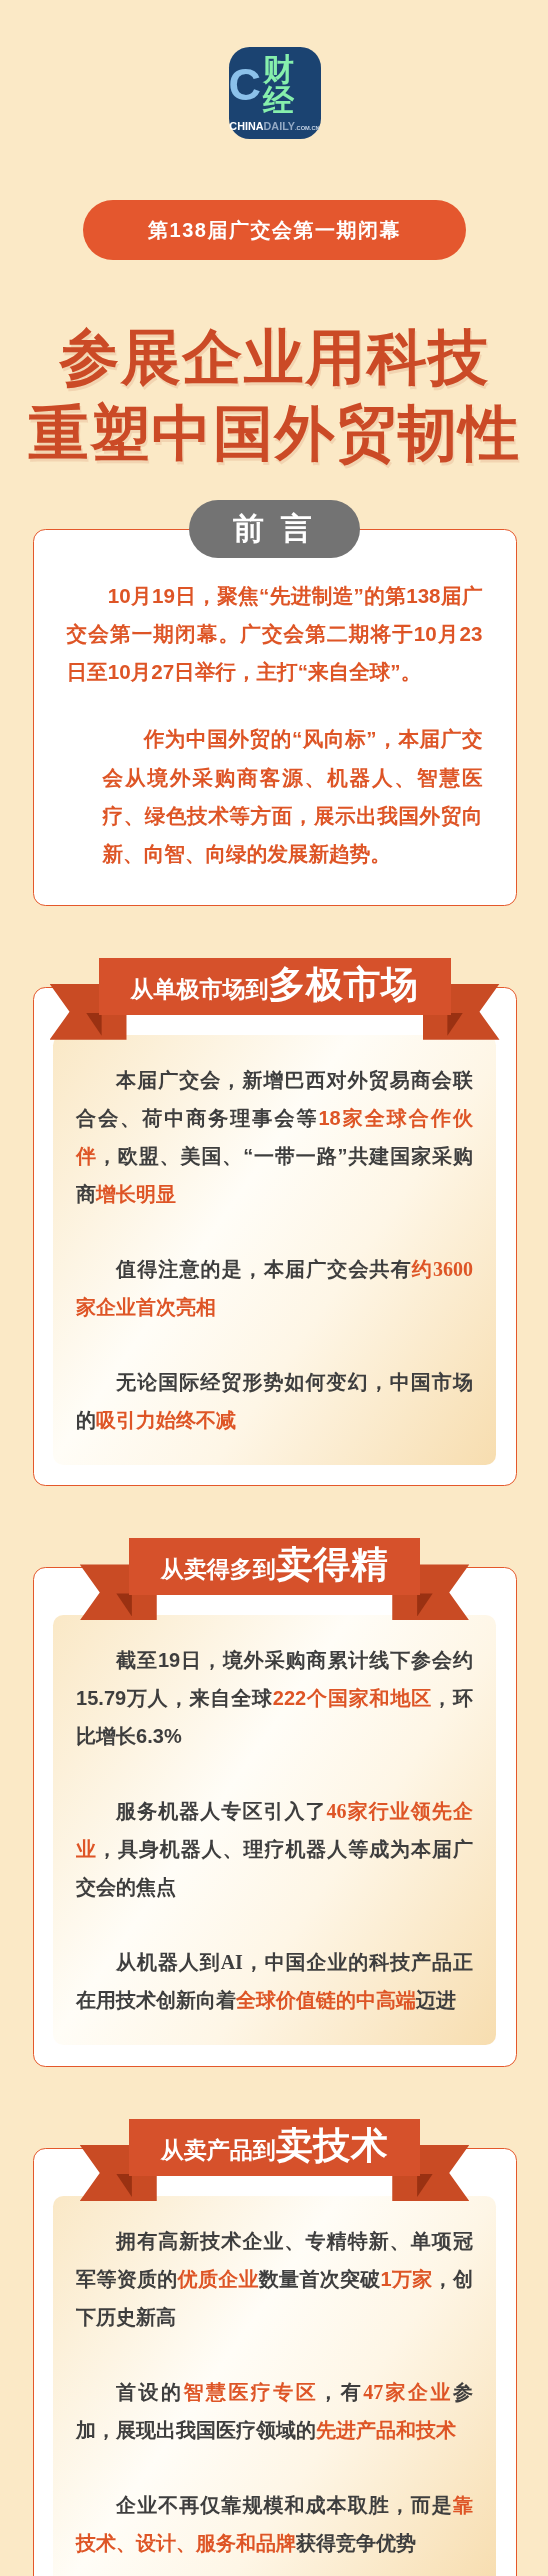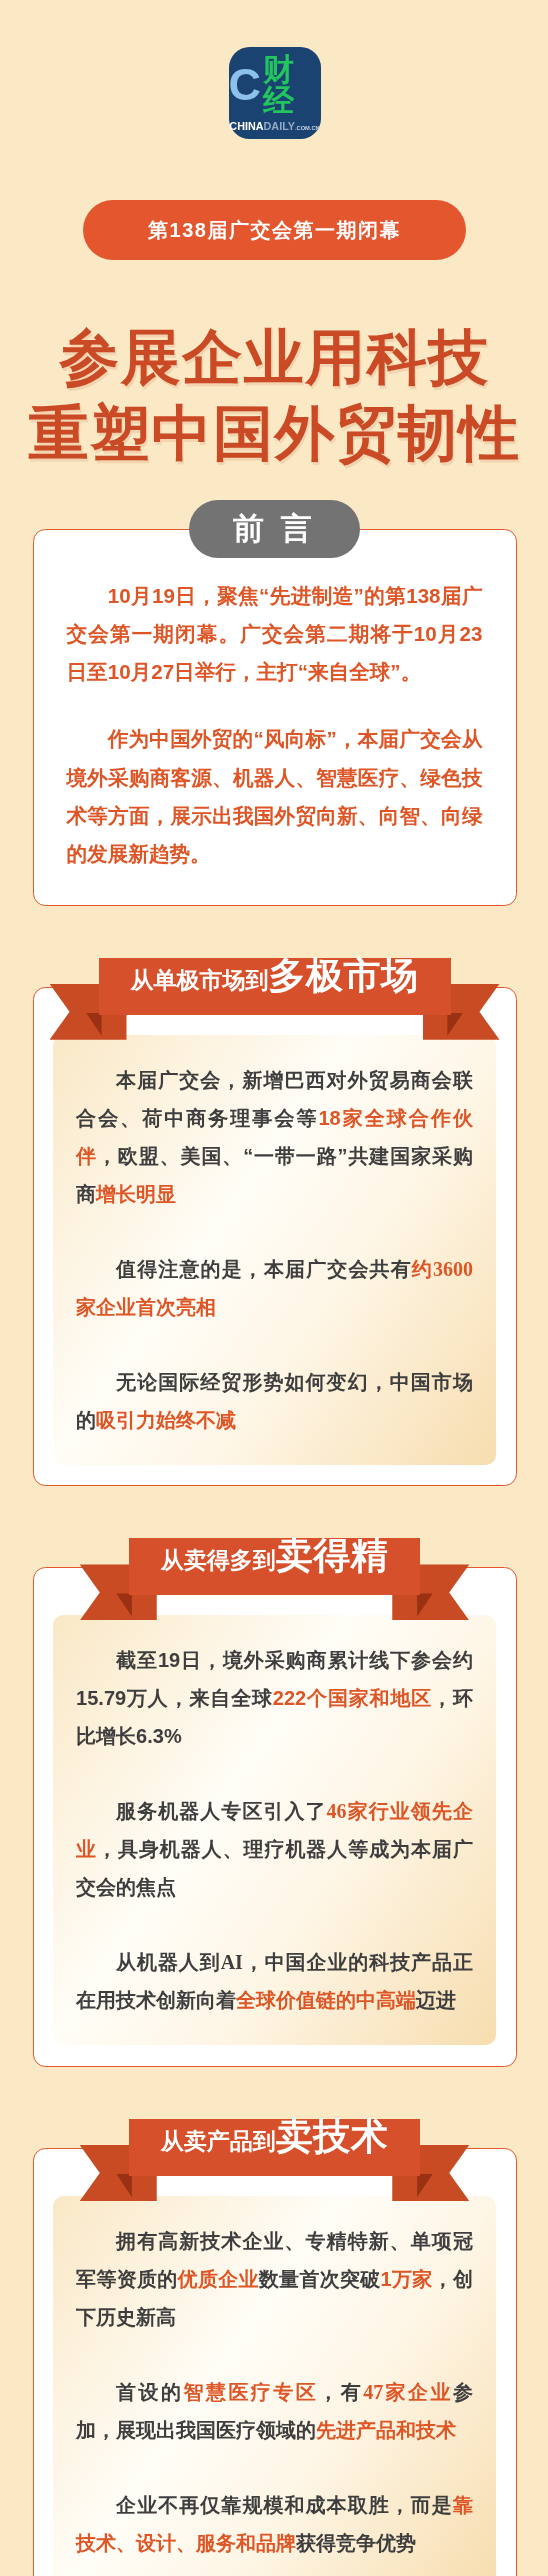--- a/index.html
+++ b/index.html
@@ -11,21 +11,21 @@
   }
 
   
   .logo {
     width:92px; height:92px; margin:47px auto 0;
     background:#1B4371; border-radius:20.6px;
     display:flex; flex-direction:column; align-items:center; justify-content:center;
   }
   .logo-row1 { display:flex; align-items:center; line-height:1; }
   .logo-c { color:#8CC1EA; font-size:45px; font-weight:bold; margin-right:2.1px; }
-  .logo-cn { color:#22c55e; font-size:31px; font-weight:bold; letter-spacing:1px; }
+  .logo-cn { color:#86efac; font-size:31px; font-weight:bold; letter-spacing:1px; }
   .logo-row2 { margin-top:5.2px; line-height:1; white-space:nowrap; }
   .logo-en1 { color:#FFFFFF; font-size:10.8px; font-weight:bold; }
   .logo-en2 { color:#93A9C4; font-size:10.8px; font-weight:bold; }
   .logo-en3 { color:#C3D2E4; font-size:5.7px; font-weight:bold; }
 
   .top-pill {
     width:383px; height:60px; margin:61px auto 0;
     background:#E4572E; border-radius:30px;
     display:flex; align-items:center; justify-content:center;
     color:#FFFFFF; font-size:20px; font-weight:bold; letter-spacing:1.5px;
@@ -47,29 +47,29 @@
   }
   .fw-card {
     width:484px; margin:-29px auto 0;
     background:#FFFFFF; border:1px solid #E4582B; border-radius:12.4px;
     padding:47px 33px 32px 33px; position:relative; z-index:1;
   }
   .fw-card p {
     color:#DE5526; font-size:20.6px; line-height:1.85; font-weight:600;
     text-indent:2em; text-align:justify;
   }
-  .fw-card p + p { margin-top:29px; }
+  .fw-card p + p { margin-top:29px;margin-left:36px; }
 
   
   .topic { margin-top:52px; }
   .ribbon-wrap { text-align:center; position:relative; z-index:2; }
   .ribbon { display:inline-block; position:relative; }
   .band {
     display:inline-block; position:relative; z-index:1;
-    height:57px; line-height:36px; padding:0 32px;
+    height:57px; line-height:54px; padding:0 32px;
     background:#D6512B; white-space:nowrap;
   }
   .rt-small { color:#FFFFFF; font-size:23px; font-weight:800; }
   .rt-big   { color:#FFFFFF; font-size:37px; font-weight:800; letter-spacing:0.5px; }
   .wing { position:absolute; top:26px; height:56px; width:77px; background:#C94B24; z-index:0; }
   .wing-l { left:-49px;  clip-path:polygon(0 0,100% 0,100% 100%,0 100%,26% 50%); }
   .wing-r { right:-49px; clip-path:polygon(0 0,100% 0,74% 50%,100% 100%,0 100%); }
   .fold { position:absolute; top:55px; width:15.5px; height:23px; background:#9A3112; z-index:0; }
   .fold-l { left:-12.4px;  clip-path:polygon(0 0,100% 0,100% 100%); }
   .fold-r { right:-12.4px; clip-path:polygon(0 0,100% 0,0 100%); }

